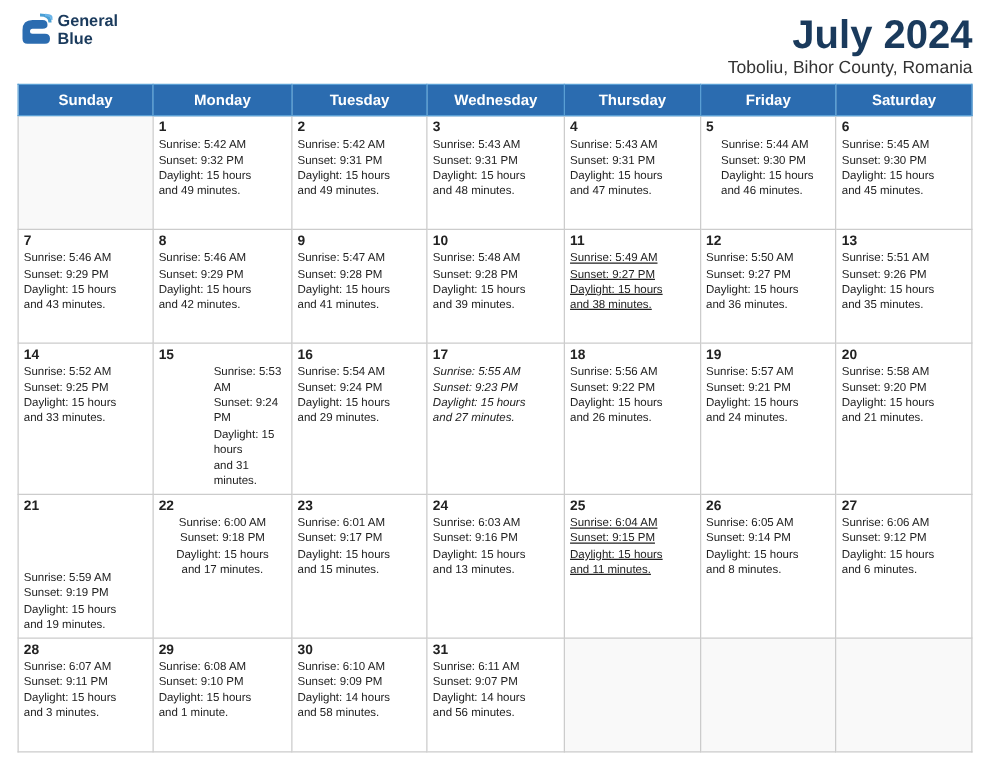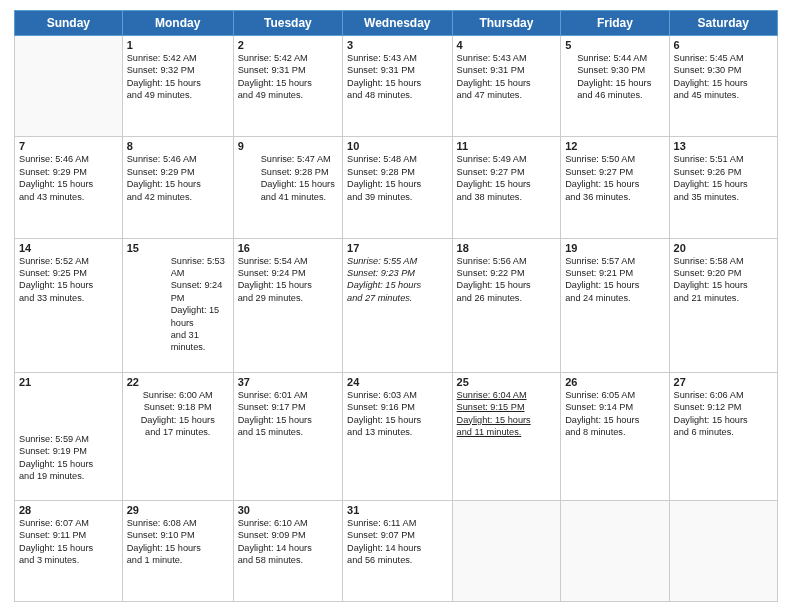--- a/index.html
+++ b/index.html
@@ -83,20 +83,38 @@
       margin-bottom: 1px;
     }
     .day-info {
       line-height: 1.35;
     }
   </style>
 </head>
 <body>
 
 <div class="page">
+  <div class="header">
+    <div class="logo">
+      <svg class="logo-icon" viewBox="0 0 28 28">
+        <rect x="0" y="0" width="28" height="28" fill="white"></rect>
+        <path d="M4 14 Q4 6 12 6 L20 6 Q24 6 24 10 Q24 13 20 13 L12 13 Q10 13 10 15 Q10 17 12 17 L22 17 Q26 17 26 21 Q26 25 22 25 L8 25 Q4 25 4 21" fill="#2b6cb0"></path>
+        <path d="M18 2 Q26 2 26 8" fill="none" stroke="#4a9fd4" stroke-width="2.5"></path>
+        <path d="M22 2 Q28 2 28 6" fill="none" stroke="#6ab4e8" stroke-width="2"></path>
+      </svg>
+      <div class="logo-text">
+        <div>General</div>
+        <div>Blue</div>
+      </div>
+    </div>
+    <div class="title-block">
+      <div class="main-title">July 2024</div>
+      <div class="subtitle">Toboliu, Bihor County, Romania</div>
+    </div>
+  </div>
 
   <table>
     <thead>
       <tr id="dow-row">
           <th>Sunday</th>
           <th>Monday</th>
           <th>Tuesday</th>
           <th>Wednesday</th>
           <th>Thursday</th>
           <th>Friday</th>
@@ -159,35 +177,35 @@
           </td>
           <td>
             <span class="day-number">8</span>
             <div class="day-info" style="white-space: pre-line;">Sunrise: 5:46 AM
 Sunset: 9:29 PM
 Daylight: 15 hours
 and 42 minutes.</div>
           </td>
           <td>
             <span class="day-number">9</span>
-            <div class="day-info" style="white-space: pre-line; margin-left: 23px;">Sunrise: 5:47 AM
+            <div class="day-info" style="white-space: pre-line;">Sunrise: 5:47 AM
 Sunset: 9:28 PM
 Daylight: 15 hours
 and 41 minutes.</div>
           </td>
           <td>
             <span class="day-number">10</span>
             <div class="day-info" style="white-space: pre-line;">Sunrise: 5:48 AM
 Sunset: 9:28 PM
 Daylight: 15 hours
 and 39 minutes.</div>
           </td>
           <td>
             <span class="day-number">11</span>
-            <div class="day-info" style="white-space: pre-line;">Sunrise: 5:49 AM
+            <div class="day-info" style="white-space: pre-line; text-decoration: underline;">Sunrise: 5:49 AM
 Sunset: 9:27 PM
 Daylight: 15 hours
 and 38 minutes.</div>
           </td>
           <td>
             <span class="day-number">12</span>
             <div class="day-info" style="white-space: pre-line;">Sunrise: 5:50 AM
 Sunset: 9:27 PM
 Daylight: 15 hours
 and 36 minutes.</div>
@@ -260,21 +278,21 @@
 and 19 minutes.</div>
           </td>
           <td>
             <span class="day-number">22</span>
             <div class="day-info" style="white-space: pre-line; text-align: center;">Sunrise: 6:00 AM
 Sunset: 9:18 PM
 Daylight: 15 hours
 and 17 minutes.</div>
           </td>
           <td>
-            <span class="day-number">37</span>
+            <span class="day-number">23</span>
             <div class="day-info" style="white-space: pre-line;">Sunrise: 6:01 AM
 Sunset: 9:17 PM
 Daylight: 15 hours
 and 15 minutes.</div>
           </td>
           <td>
             <span class="day-number">24</span>
             <div class="day-info" style="white-space: pre-line;">Sunrise: 6:03 AM
 Sunset: 9:16 PM
 Daylight: 15 hours

